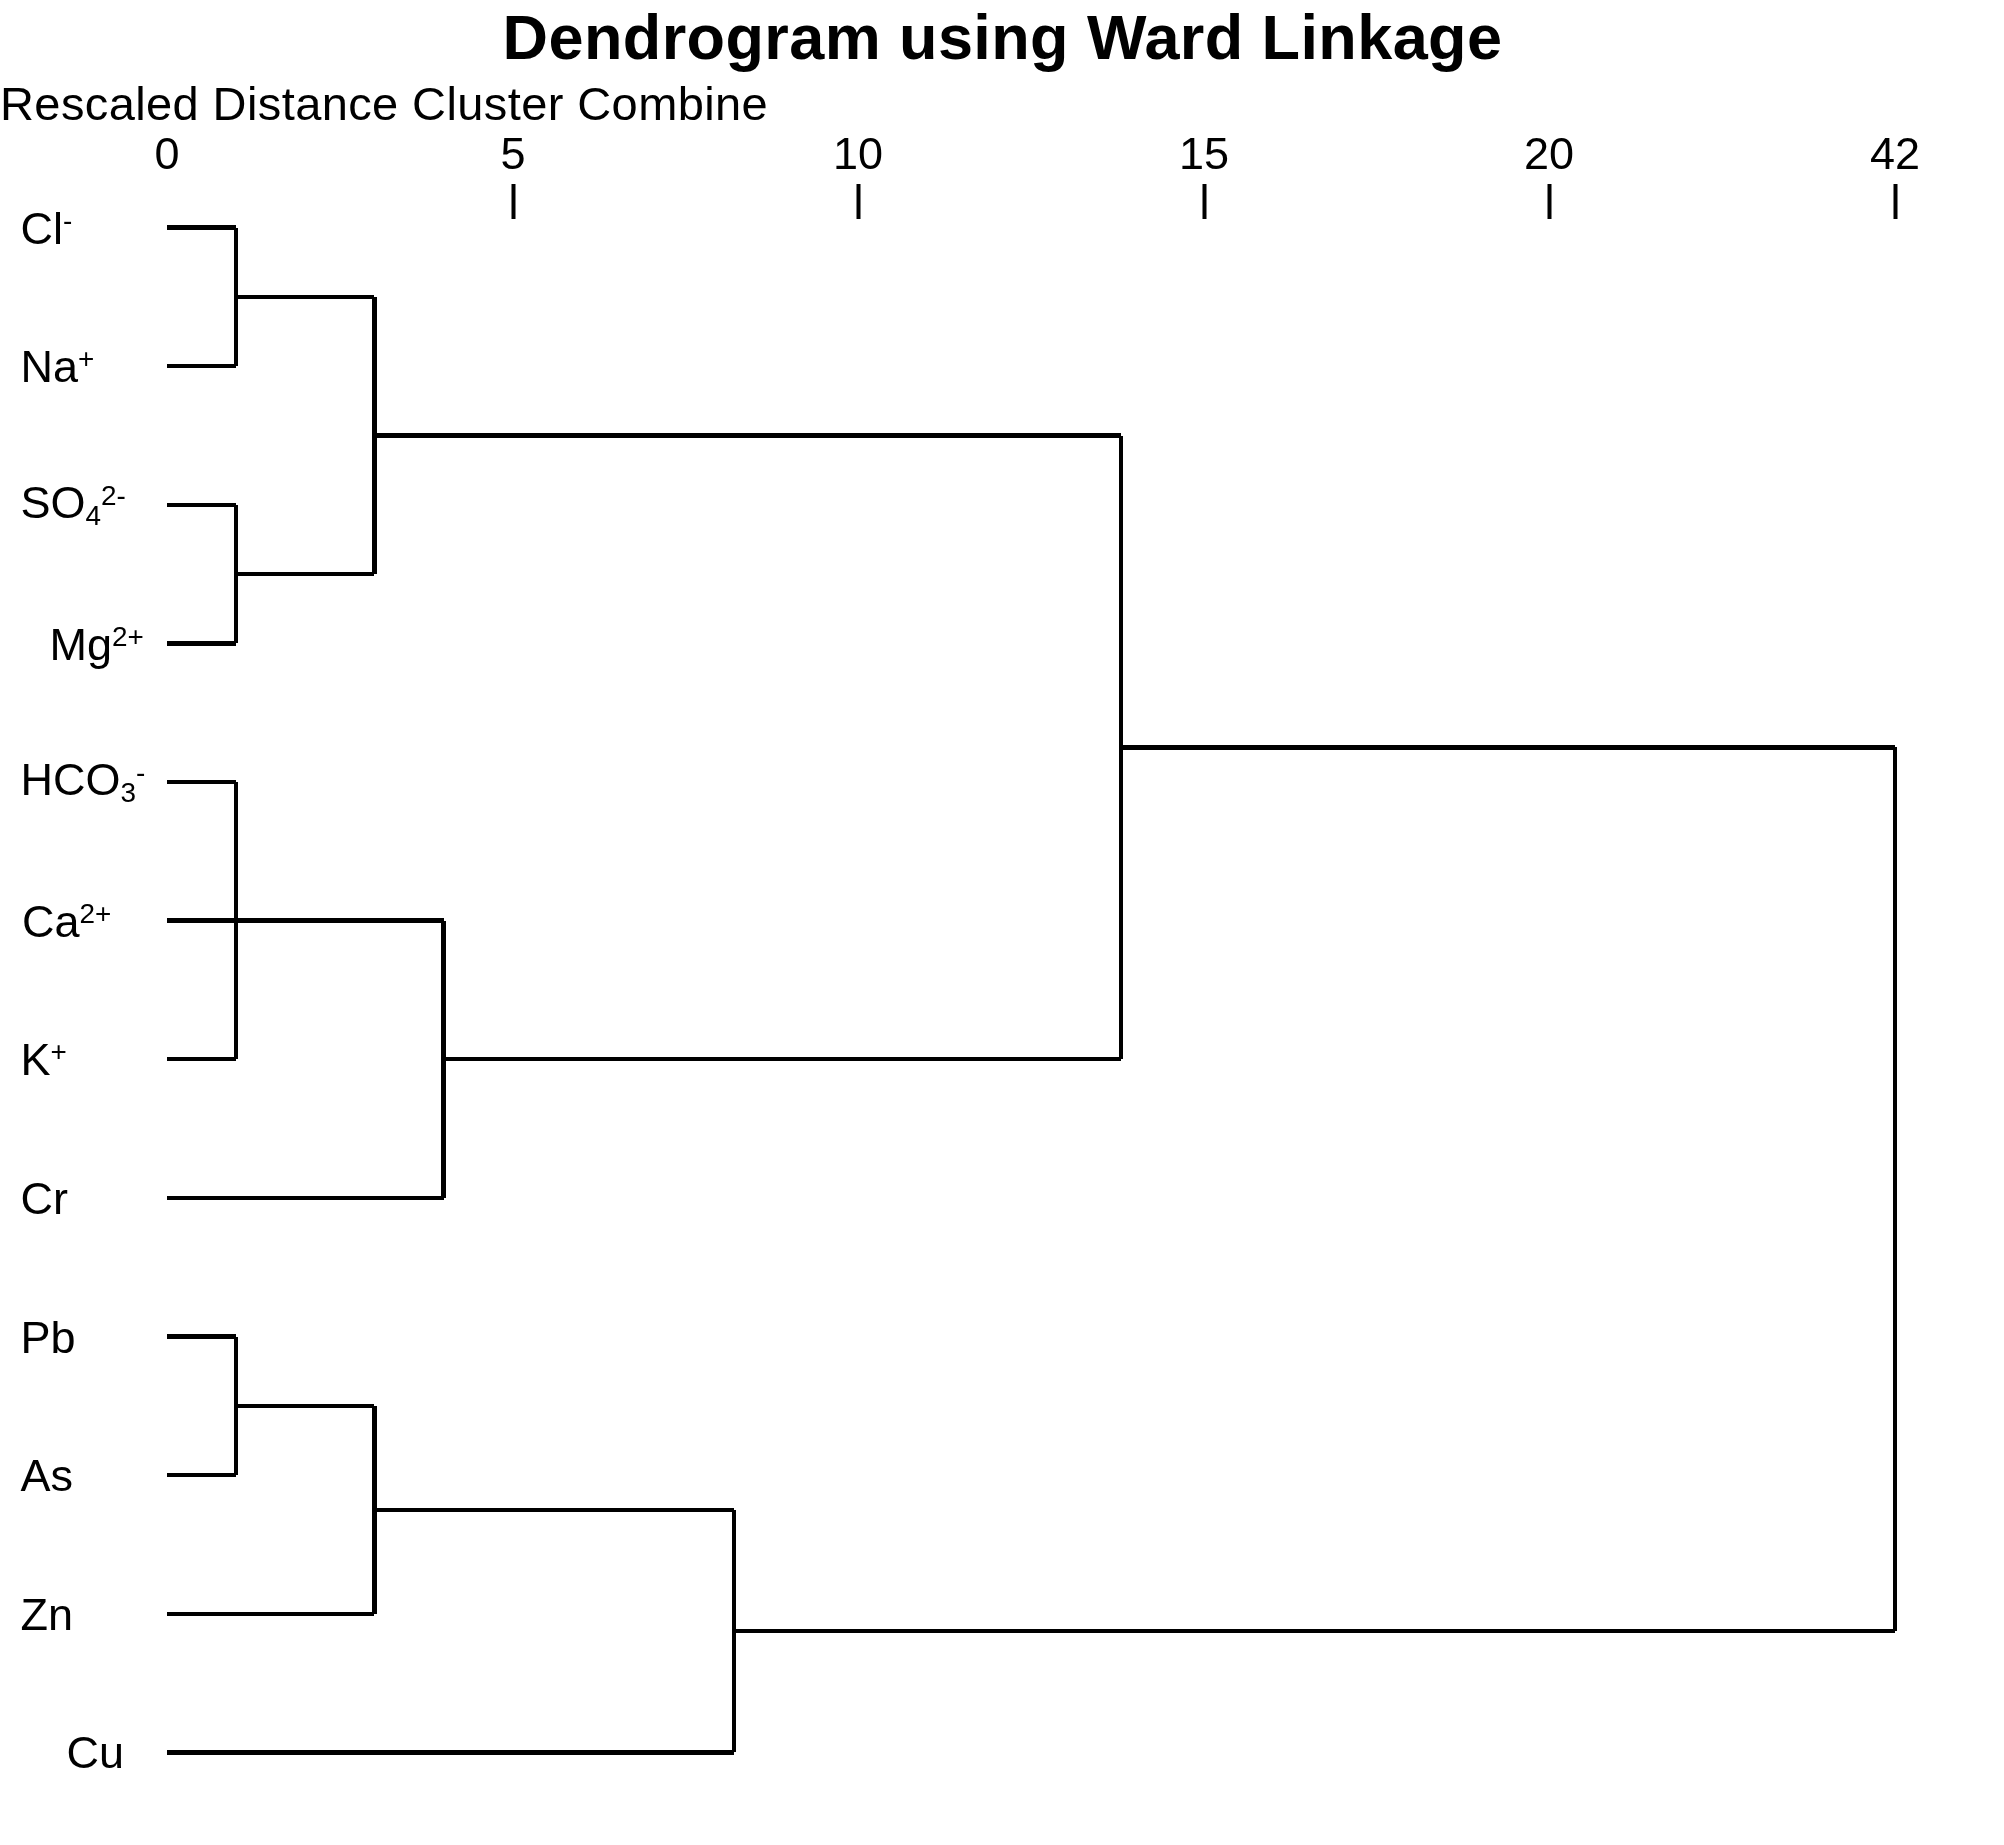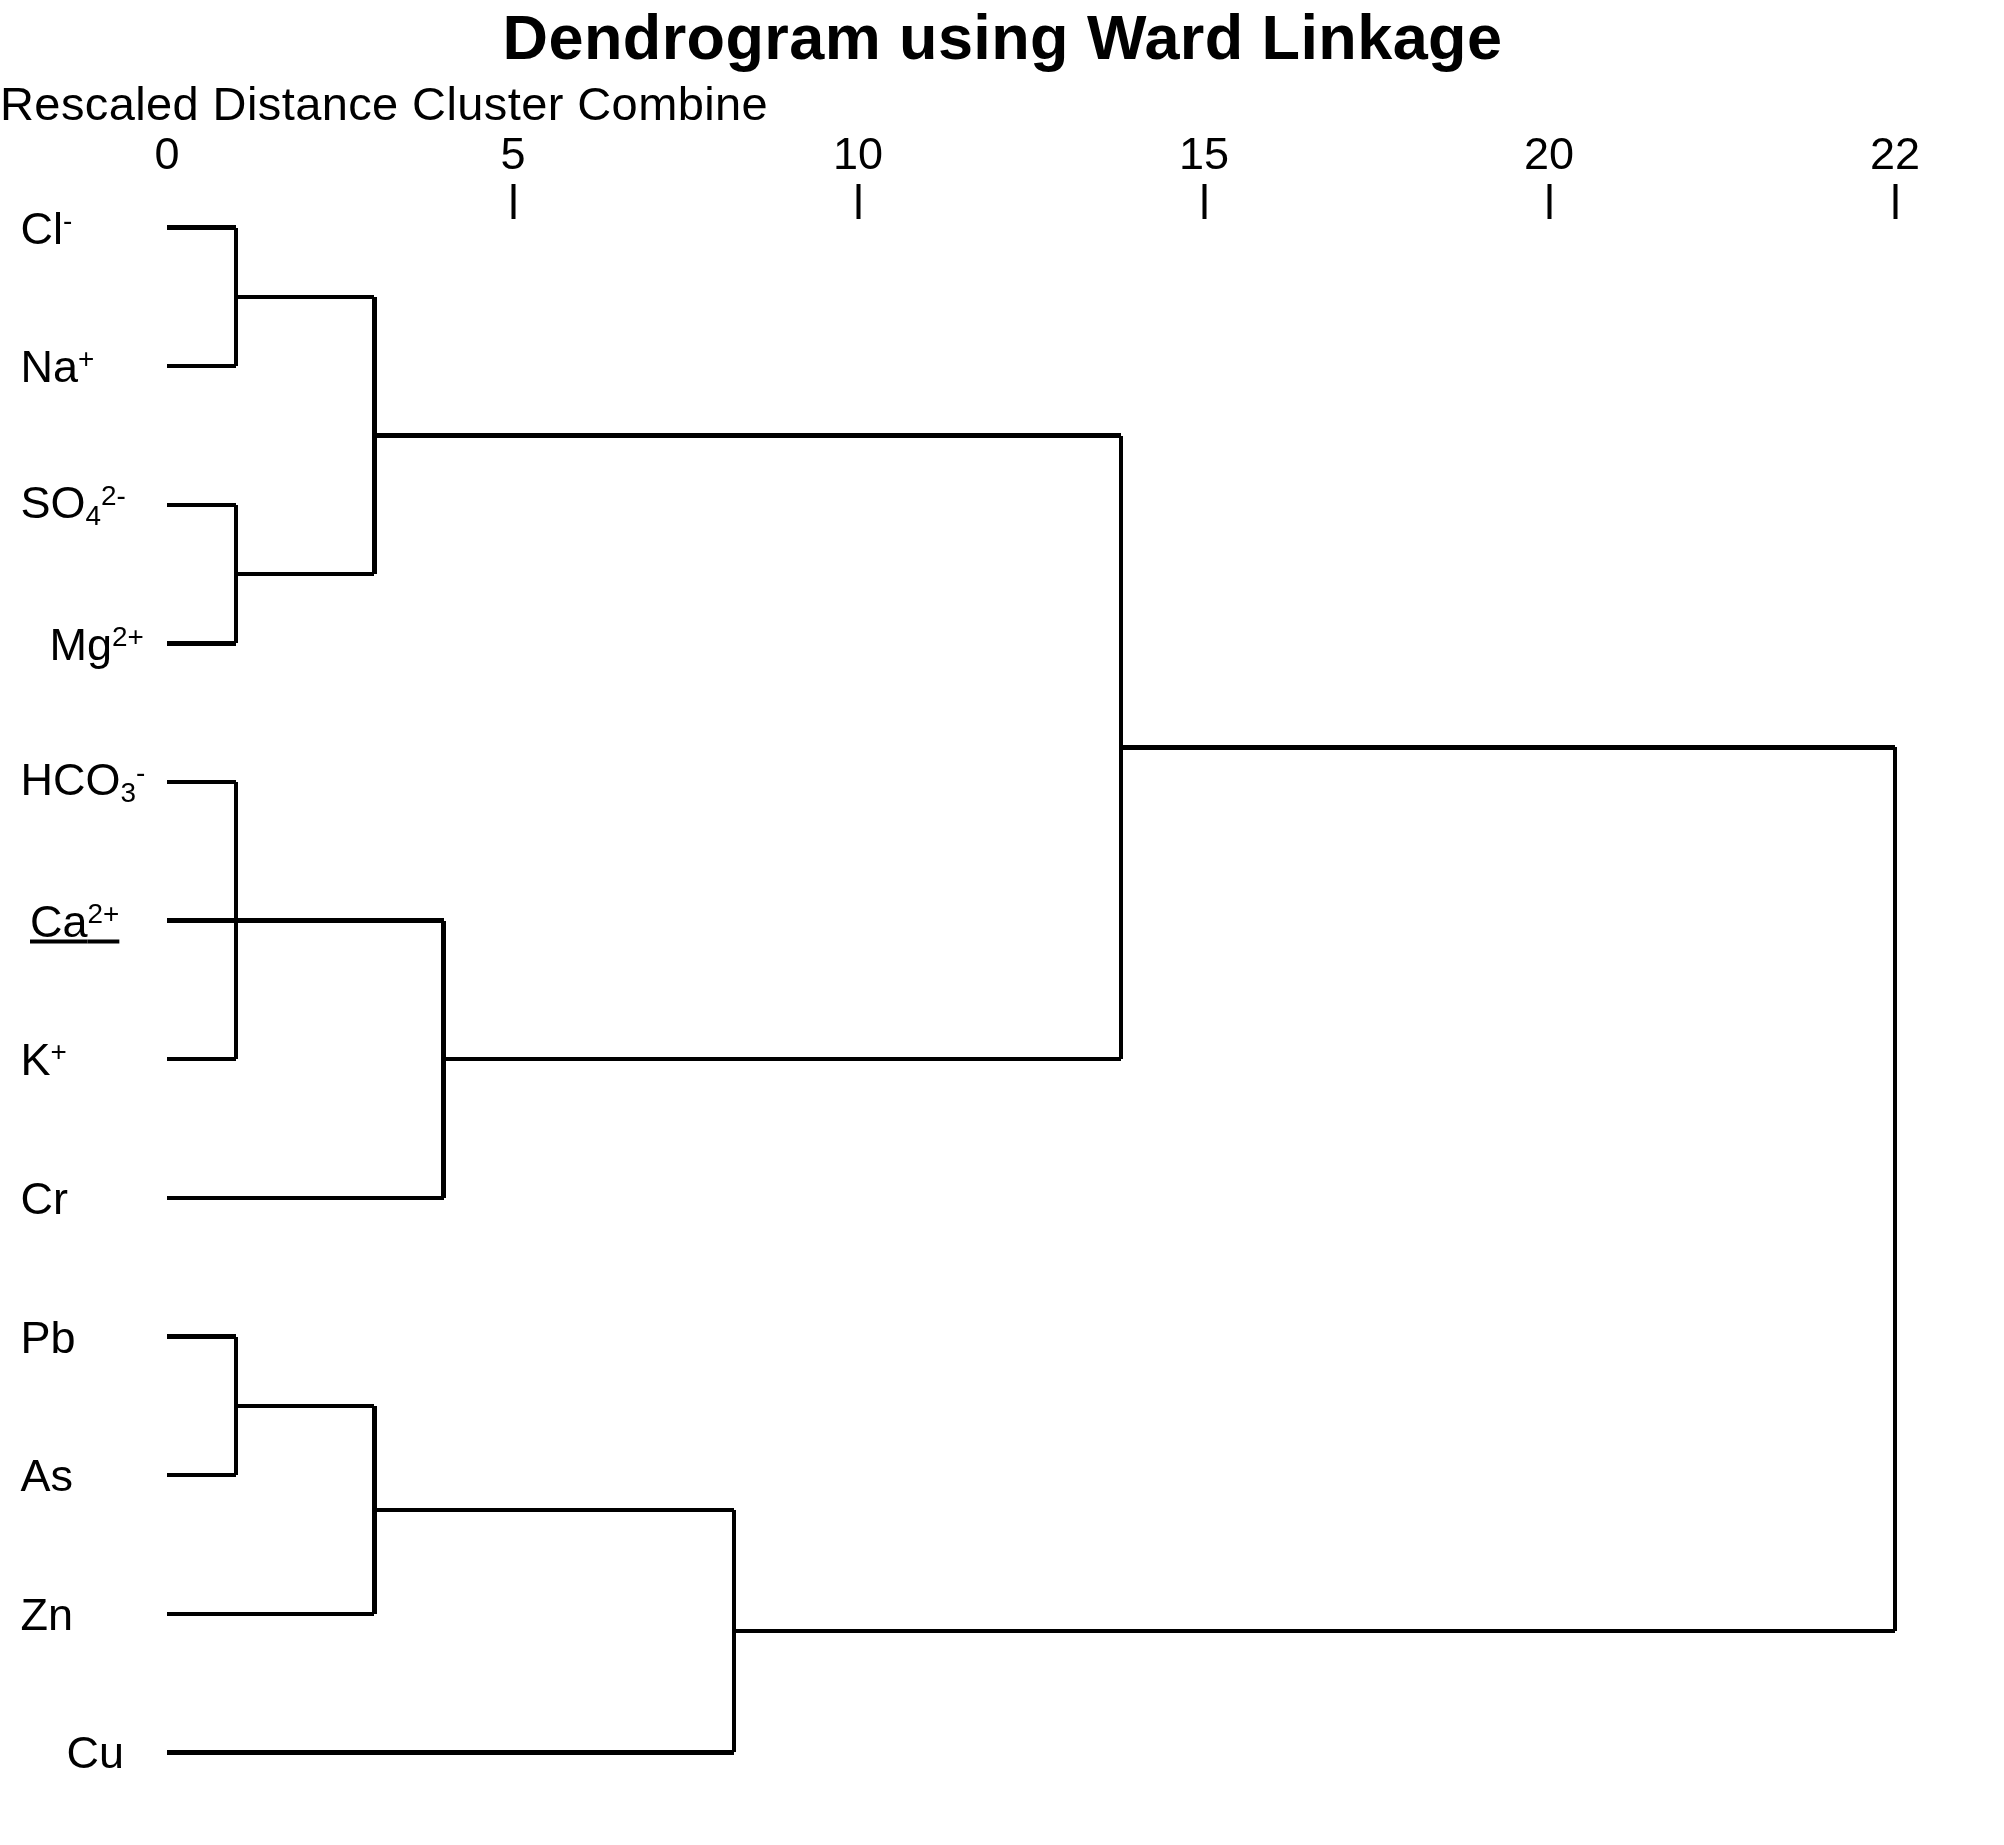--- a/index.html
+++ b/index.html
@@ -45,30 +45,30 @@
   <div id="axis-ticks">
       <div class="tick-label" style="left: 167px;">0</div>
       <div class="tick-label" style="left: 513px;">5</div>
       <div class="tick-mark" style="left: 513px;"></div>
       <div class="tick-label" style="left: 858px;">10</div>
       <div class="tick-mark" style="left: 858px;"></div>
       <div class="tick-label" style="left: 1204px;">15</div>
       <div class="tick-mark" style="left: 1204px;"></div>
       <div class="tick-label" style="left: 1549px;">20</div>
       <div class="tick-mark" style="left: 1549px;"></div>
-      <div class="tick-label" style="left: 1895px;">22</div>
+      <div class="tick-label" style="left: 1895px;">42</div>
       <div class="tick-mark" style="left: 1895px;"></div>
     </div>
   <div id="leaf-labels">
       <div class="leaf-label" style="left: 20.4px; top: 228px;">Cl<sup>-</sup></div>
       <div class="leaf-label" style="left: 20.4px; top: 366px;">Na<sup>+</sup></div>
       <div class="leaf-label" style="left: 20.4px; top: 505px;">SO<sub>4</sub><sup>2-</sup></div>
       <div class="leaf-label" style="left: 20.4px; top: 644px; margin-left: 29px;">Mg<sup>2+</sup></div>
       <div class="leaf-label" style="left: 20.4px; top: 782px;">HCO<sub>3</sub><sup>-</sup></div>
-      <div class="leaf-label" style="left: 30px; top: 921px; text-decoration: underline;">Ca<sup>2+</sup></div>
+      <div class="leaf-label" style="left: 22px; top: 921px;">Ca<sup>2+</sup></div>
       <div class="leaf-label" style="left: 20.4px; top: 1059px;">K<sup>+</sup></div>
       <div class="leaf-label" style="left: 20.4px; top: 1198px;">Cr</div>
       <div class="leaf-label" style="left: 20.4px; top: 1337px;">Pb</div>
       <div class="leaf-label" style="left: 20.4px; top: 1475px;">As</div>
       <div class="leaf-label" style="left: 20.4px; top: 1614px;">Zn</div>
       <div class="leaf-label" style="left: 20.4px; top: 1752px; margin-left: 46px;">Cu</div>
     </div>
 
   <div id="plot">
     <svg id="tree-svg" width="2005" height="1845" viewBox="0 0 2748 2529">

